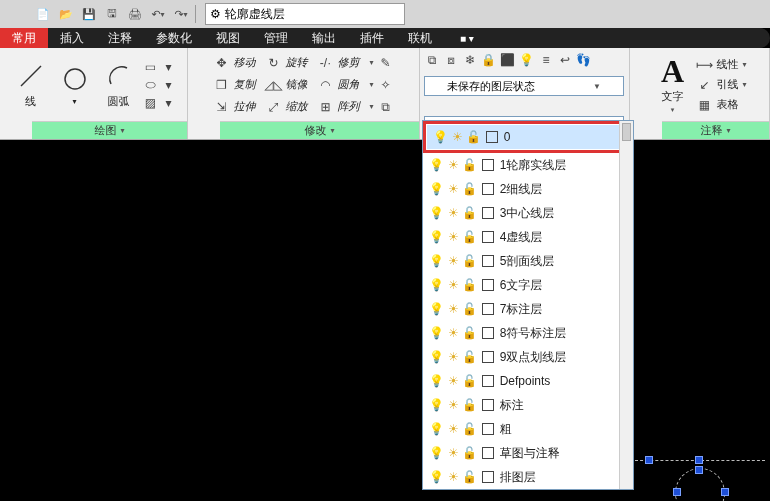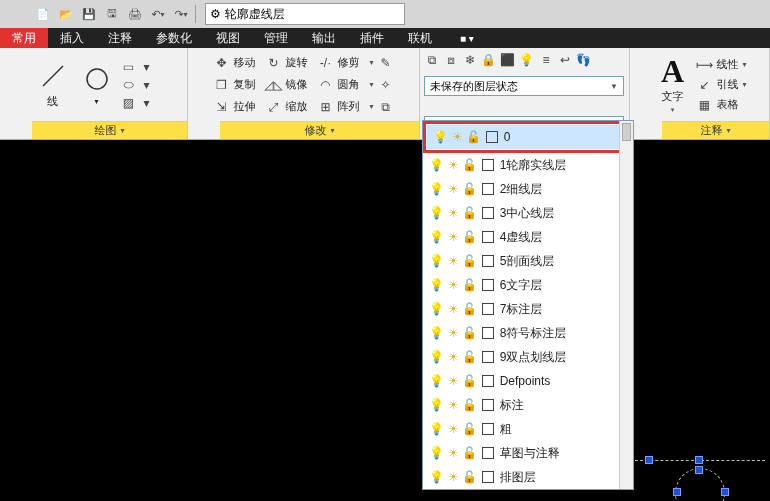--- a/index.html
+++ b/index.html
@@ -6,46 +6,46 @@
 body { width: 770px; height: 501px; overflow: hidden; background: #000; position: relative; }
 
 
 .qat { position: absolute; top: 0; left: 0; width: 770px; height: 28px; background: #d6d6d6; display: flex; align-items: center; padding-left: 32px; gap: 1px; }
 .qat-btn { width: 22px; height: 22px; display:flex; align-items:center; justify-content:center; color:#444; font-size: 11px; }
 .qat-sep { width: 1px; height: 18px; background: #999; margin: 0 2px; }
 .qat-combo { margin-left: 6px; height: 22px; width: 200px; background: #fff; border: 1px solid #999; display:flex; align-items:center; padding: 0 4px; font-size: 12px; }
 .gear { margin-right: 4px; }
 
 
-.tabs { position: absolute; top: 28px; left: 0; width: 770px; height: 20px; background: #222; display: flex; align-items: stretch; }
+.tabs { position: absolute; top: 28px; left: 0; width: 770px; height: 20px; background: #222; display: flex; align-items: stretch; border-radius: 10px; }
 .tab { padding: 0 12px; color: #eee; font-size: 12px; display:flex; align-items:center; cursor: pointer; }
 .tab.active { background: #e0322f; color: #fff; }
 .vidbtn { margin-left: 8px; color:#fff; display:flex; align-items:center; padding: 0 8px; font-size: 10px; }
 
 
 .ribbon { position:absolute; top:48px; left:0; width: 770px; height: 92px; background:#f1f1f1; border-bottom:1px solid #aaa; display:flex; }
 .group { border-right: 1px solid #c8c8c8; display:flex; flex-direction:column; }
 .group-body { flex:1; display:flex; align-items:center; justify-content:center; padding: 4px 6px; gap:4px; }
-.group-label { height: 18px; background:#fde047; border-top:1px solid #ccc; font-size:11px; color:#333; display:flex; align-items:center; justify-content:center; gap:4px;margin-left:32px; }
+.group-label { height: 18px; background:#86efac; border-top:1px solid #ccc; font-size:11px; color:#333; display:flex; align-items:center; justify-content:center; gap:4px;margin-left:32px; }
 .tri { font-size: 8px; color:#555; }
 
 .big-btn { width: 40px; display:flex; flex-direction:column; align-items:center; gap:2px; font-size:11px; color:#222; }
 .big-btn .ic { width: 32px; height: 32px; display:flex; align-items:center; justify-content:center; }
 .sm { width: 16px; height:16px; display:inline-flex; align-items:center; justify-content:center; color:#444; font-size:12px; }
 .col3 { display:flex; flex-direction:column; gap:2px; }
 .row3 { display:flex; gap:2px; }
 
 
 .modcol { display:flex; flex-direction:column; gap:4px; font-size:11px; color:#222;}
 .modrow { display:flex; align-items:center; gap:4px; height:18px;}
-.modrow .lbl { min-width:28px;}
+.modrow .lbl { min-width:28px;font-style:italic;}
 
 
 .layer-box { width:200px; }
-.combo { height: 20px; border:1px solid #7a9dbd; background:#fff; display:flex; align-items:center; padding: 0 5px; font-size:11px; gap:3px; margin-bottom:20px; }
+.combo { height: 20px; border:1px solid #7a9dbd; background:#fff; display:flex; align-items:center; padding: 0 22px; font-size:11px; gap:3px; margin-bottom:20px; }
 .combo .ddarrow { margin-left:auto; font-size:8px; color:#555; }
 
 
 .ann-col { display:flex; flex-direction:column; gap:2px; font-size:11px; color:#222; }
 .ann-row { display:flex; align-items:center; gap:4px; height:18px; }
 .ann-row .arrow { font-size:8px; color:#555; }
 
 .big-A { font-family: "Times New Roman", serif; font-size: 32px; font-weight: bold; color:#111; }
 
 
@@ -114,20 +114,28 @@
           </span>
         <span>线</span>
       </div>
       <div class="big-btn">
         <span class="ic">
             <svg width="28" height="28">
               <circle cx="14" cy="14" r="10" fill="none" stroke="#333" stroke-width="1.5"></circle>
             </svg>
           </span>
         <span style="font-size:8px">▾</span>
+      </div>
+      <div class="big-btn">
+        <span class="ic">
+            <svg width="28" height="28">
+              <path d="M6 22 A 12 12 0 0 1 22 6" fill="none" stroke="#333" stroke-width="1.5"></path>
+            </svg>
+          </span>
+        <span>圆弧</span>
       </div>
       <div class="col3">
         <div class="row3">
             <span class="sm">▭</span>
             <span class="sm tri">▾</span>
           </div>
         <div class="row3">
             <span class="sm">⬭</span>
             <span class="sm tri">▾</span>
           </div>

